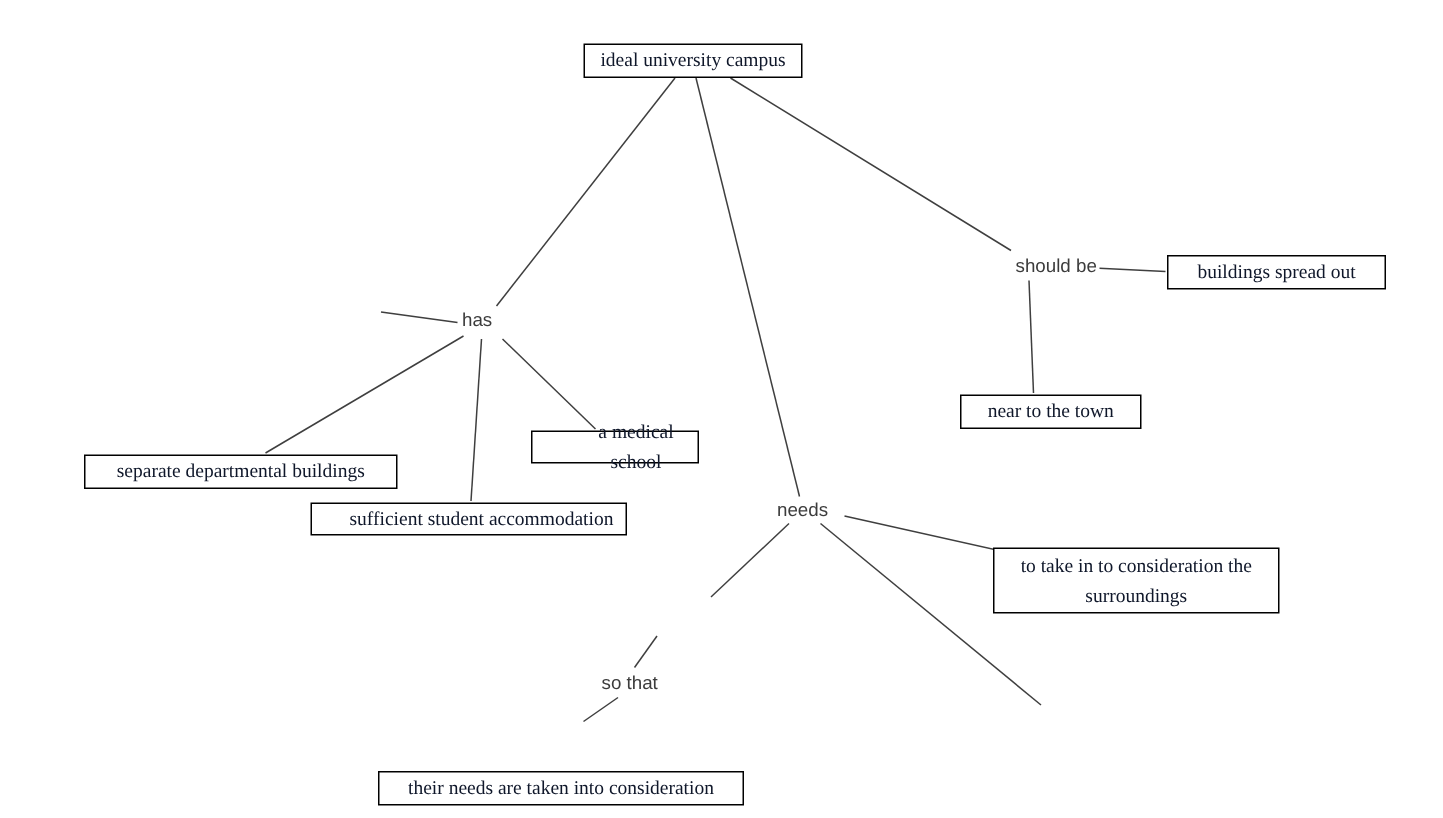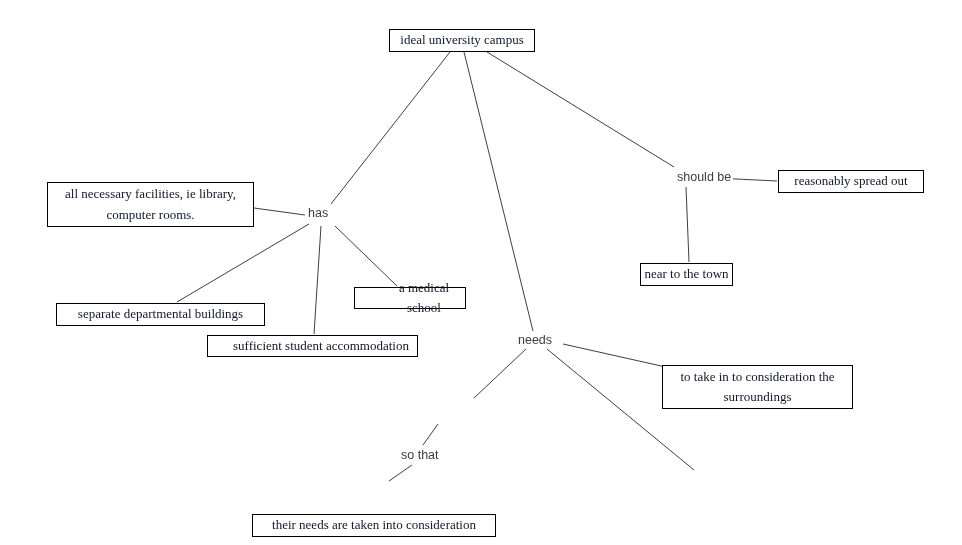--- a/index.html
+++ b/index.html
@@ -63,31 +63,30 @@
     <line x1="335" y1="226" x2="397" y2="286"></line>
     <line x1="526" y1="349" x2="474" y2="398"></line>
     <line x1="547" y1="349" x2="694" y2="470"></line>
     <line x1="563" y1="344" x2="697" y2="374"></line>
     <line x1="438" y1="424" x2="423" y2="445"></line>
     <line x1="412" y1="465" x2="389" y2="481"></line>
   </svg>
 
   <div class="node" style="left:389px; top:29px; width:146px; height:23px;">ideal university campus</div>
 
-  <div class="node" style="left:47px; top:182px; width:207px; height:45px;">all necessary facilities, ie library, computer rooms.</div>
 
   <div class="node" style="left:56px; top:303px; width:209px; height:23px;">separate departmental buildings</div>
 
   <div class="node" style="left:207px; top:335px; width:211px; height:22px;padding-left:20px;">sufficient student accommodation</div>
 
   <div class="node" style="left:354px; top:287px; width:112px; height:22px;padding-left:31px;">a medical school</div>
 
-  <div class="node" style="left:778px; top:170px; width:146px; height:23px;">reasonably spread out</div>
+  <div class="node" style="left:778px; top:170px; width:146px; height:23px;">buildings spread out</div>
 
-  <div class="node" style="left:640px; top:263px; width:93px; height:23px;">near to the town</div>
+  <div class="node" style="left:640px; top:263px; width:121px; height:23px;">near to the town</div>
 
   <div class="node" style="left:662px; top:365px; width:191px; height:44px;">to take in to consideration the surroundings</div>
 
 
   <div class="node" style="left:252px; top:482px; width:244px; height:23px;margin-top:32px;">their needs are taken into consideration</div>
 
 
   <div class="connector-label" style="left:306px; top:206px;">has</div>
 
   <div class="connector-label" style="left:655px; top:170px;margin-left:20px;">should be</div>

